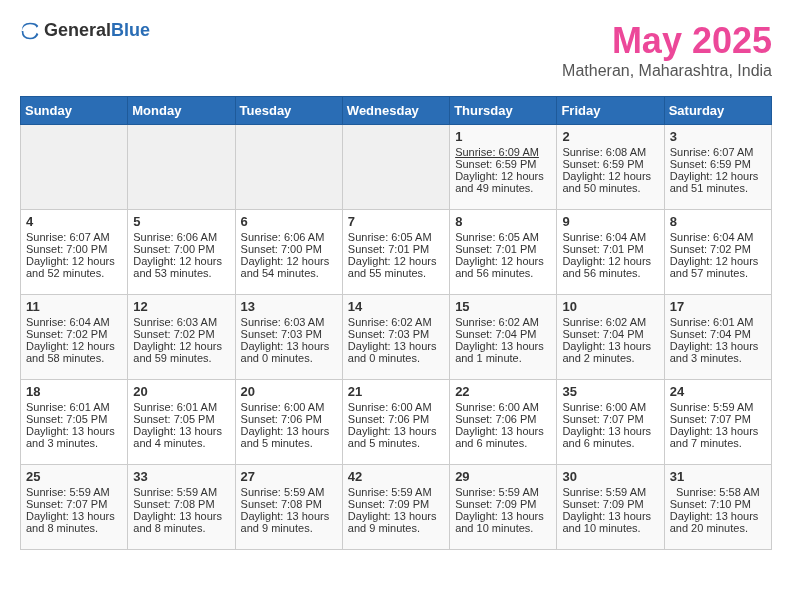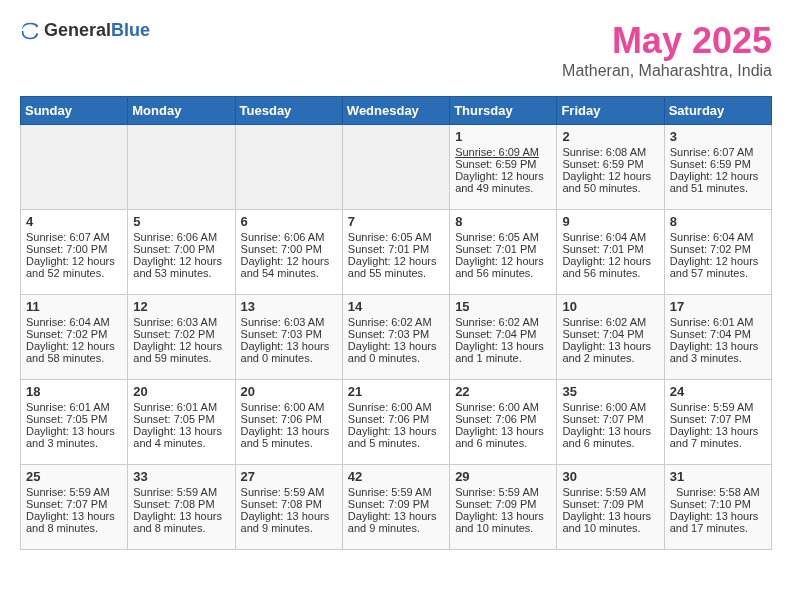--- a/index.html
+++ b/index.html
@@ -308,17 +308,17 @@
         <td>
           <span class="day-number">30</span>
           <span style="display: block;">Sunrise: 5:59 AM</span>
           <span style="display: block;">Sunset: 7:09 PM</span>
           <span style="display: block;">Daylight: 13 hours and 10 minutes.</span>
         </td>
         <td>
           <span class="day-number">31</span>
           <span style="display: block; text-align: center;">Sunrise: 5:58 AM</span>
           <span style="display: block;">Sunset: 7:10 PM</span>
-          <span style="display: block;">Daylight: 13 hours and 17 minutes.</span>
+          <span style="display: block;">Daylight: 13 hours and 20 minutes.</span>
         </td>
       </tr>
     </tbody>
 </table>
 
 </body></html>

